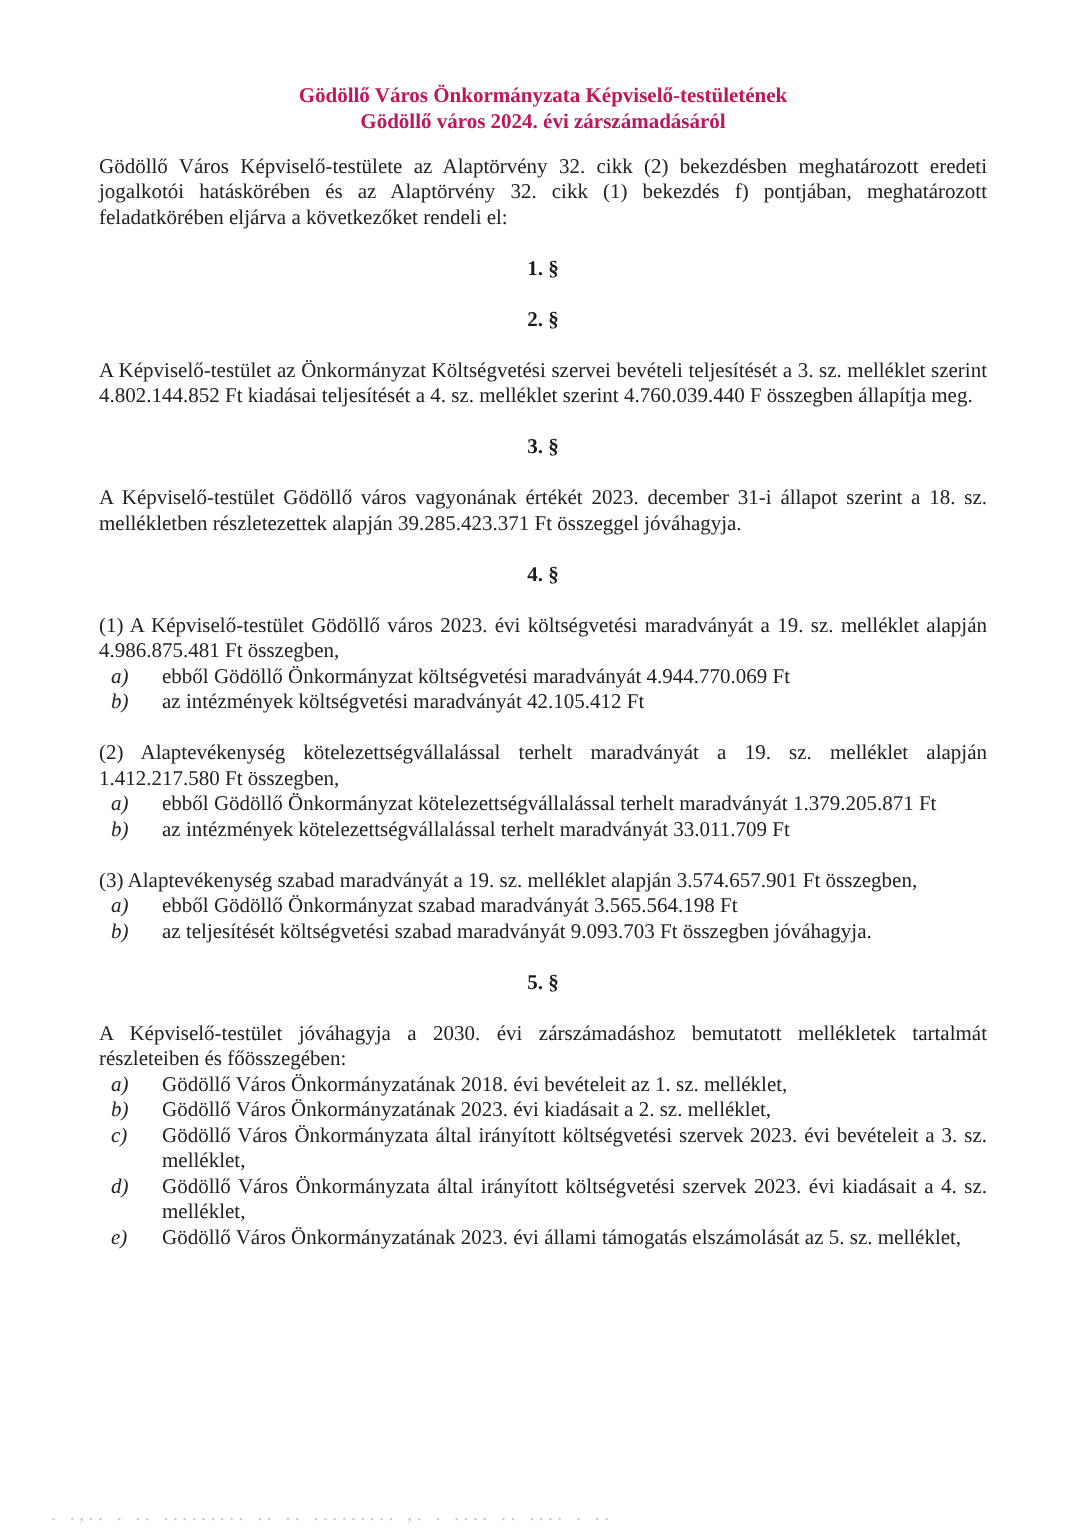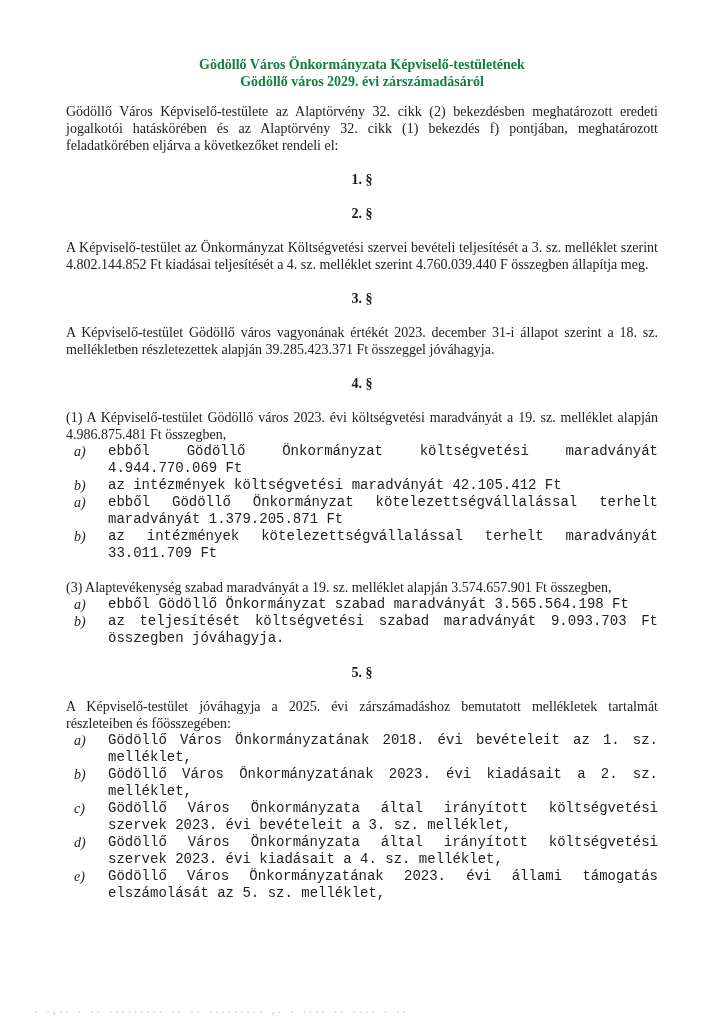--- a/index.html
+++ b/index.html
@@ -19,21 +19,21 @@
     position: absolute;
     inset: 0;
     padding: 56px 66px 0 66px;
     box-sizing: border-box;
     font-size: 14px;
     line-height: 17px;
   }
   .title-block {
     text-align: center;
     font-weight: bold;
-    color: #15803d;
+    color: #be185d;
     margin-bottom: 13px;
   }
   .sec-heading {
     text-align: center;
     font-weight: bold;
     margin: 17px 0;
     color: #1a1a1d;
   }
   .para {
     margin: 0;
@@ -47,21 +47,20 @@
     display: flex;
   }
   .li-marker {
     flex: 0 0 34px;
     margin-left: 8px;
     font-style: italic;
   }
   .li-text {
     flex: 1;
     text-align: justify;
-    font-family: Liberation Mono, monospace;
   }
   .bottom-partial {
     position: absolute;
     left: 34px;
     right: 24px;
     top: 1002px;
     height: 22px;
     overflow: hidden;
     color: #c7c7cd;
     font-size: 13px;
@@ -70,21 +69,21 @@
     white-space: nowrap;
   }
 </style>
 </head>
 <body>
 
 <div class="page">
 
   <div class="title-block">
     <div>Gödöllő Város Önkormányzata Képviselő-testületének</div>
-    <div>Gödöllő város 2029. évi zárszámadásáról</div>
+    <div>Gödöllő város 2024. évi zárszámadásáról</div>
   </div>
 
   <p class="para">Gödöllő Város Képviselő-testülete az Alaptörvény 32. cikk (2) bekezdésben meghatározott eredeti jogalkotói hatáskörében és az Alaptörvény 32. cikk (1) bekezdés f) pontjában, meghatározott feladatkörében eljárva a következőket rendeli el:</p>
 
   <div class="sec-heading">1. §</div>
 
   <div class="sec-heading">2. §</div>
   <p class="para">A Képviselő-testület az Önkormányzat Költségvetési szervei bevételi teljesítését a 3. sz. melléklet szerint 4.802.144.852 Ft kiadásai teljesítését a 4. sz. melléklet szerint 4.760.039.440 F összegben állapítja meg.</p>
 
   <div class="sec-heading">3. §</div>
@@ -93,40 +92,41 @@
   <div class="sec-heading">4. §</div>
   <p class="para">(1) A Képviselő-testület Gödöllő város 2023. évi költségvetési maradványát a 19. sz. melléklet alapján 4.986.875.481 Ft összegben,</p>
   <div class="li-row">
     <span class="li-marker">a)</span>
     <span class="li-text">ebből Gödöllő Önkormányzat költségvetési maradványát 4.944.770.069 Ft</span>
   </div>
   <div class="li-row">
     <span class="li-marker">b)</span>
     <span class="li-text">az intézmények költségvetési maradványát 42.105.412 Ft</span>
   </div>
+  <p class="para mt">(2) Alaptevékenység kötelezettségvállalással terhelt maradványát a 19. sz. melléklet alapján 1.412.217.580 Ft összegben,</p>
   <div class="li-row">
     <span class="li-marker">a)</span>
     <span class="li-text">ebből Gödöllő Önkormányzat kötelezettségvállalással terhelt maradványát 1.379.205.871 Ft</span>
   </div>
   <div class="li-row">
     <span class="li-marker">b)</span>
     <span class="li-text">az intézmények kötelezettségvállalással terhelt maradványát 33.011.709 Ft</span>
   </div>
   <p class="para mt">(3) Alaptevékenység szabad maradványát a 19. sz. melléklet alapján 3.574.657.901 Ft összegben,</p>
   <div class="li-row">
     <span class="li-marker">a)</span>
     <span class="li-text">ebből Gödöllő Önkormányzat szabad maradványát 3.565.564.198 Ft</span>
   </div>
   <div class="li-row">
     <span class="li-marker">b)</span>
     <span class="li-text">az teljesítését költségvetési szabad maradványát 9.093.703 Ft összegben jóváhagyja.</span>
   </div>
 
   <div class="sec-heading">5. §</div>
-  <p class="para">A Képviselő-testület jóváhagyja a 2025. évi zárszámadáshoz bemutatott mellékletek tartalmát részleteiben és főösszegében:</p>
+  <p class="para">A Képviselő-testület jóváhagyja a 2030. évi zárszámadáshoz bemutatott mellékletek tartalmát részleteiben és főösszegében:</p>
   <div class="li-row">
     <span class="li-marker">a)</span>
     <span class="li-text">Gödöllő Város Önkormányzatának 2018. évi bevételeit az 1. sz. melléklet,</span>
   </div>
   <div class="li-row">
     <span class="li-marker">b)</span>
     <span class="li-text">Gödöllő Város Önkormányzatának 2023. évi kiadásait a 2. sz. melléklet,</span>
   </div>
   <div class="li-row">
     <span class="li-marker">c)</span>

